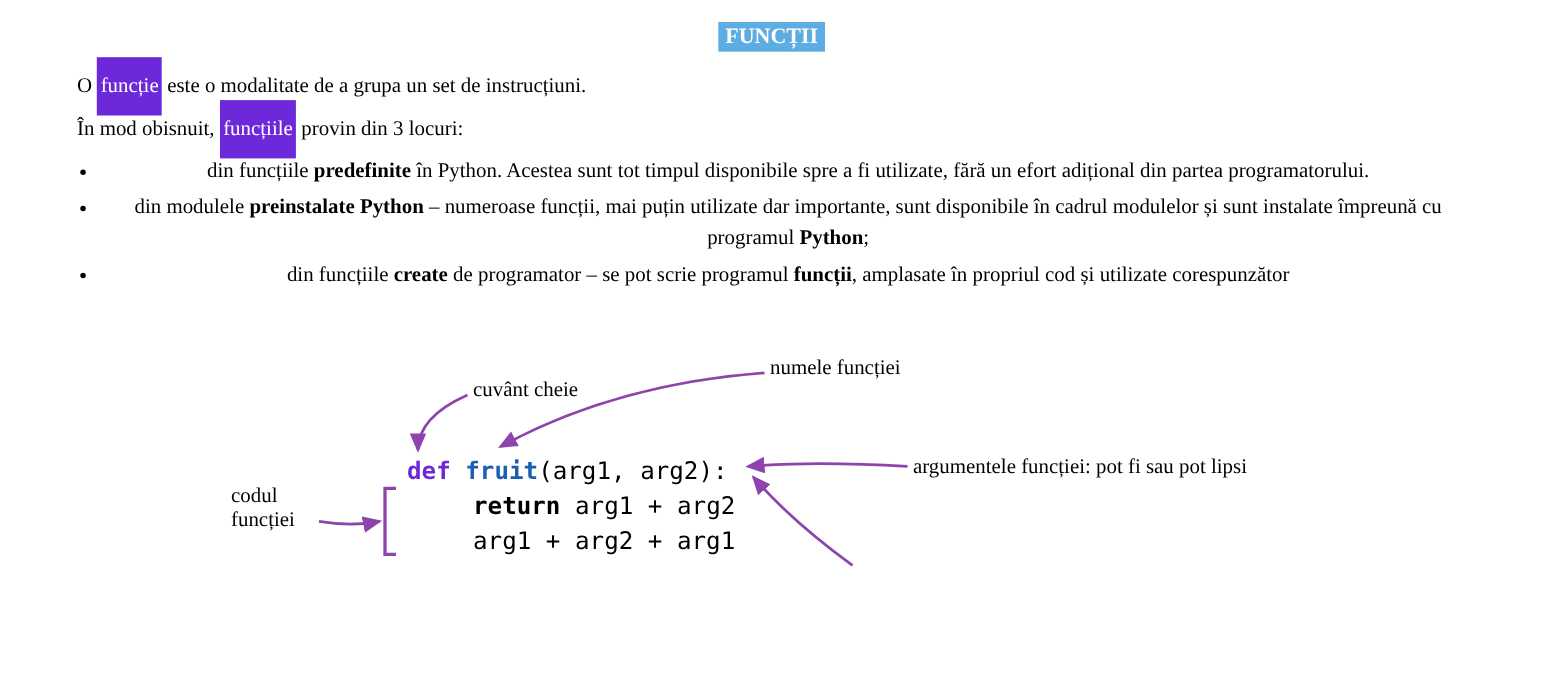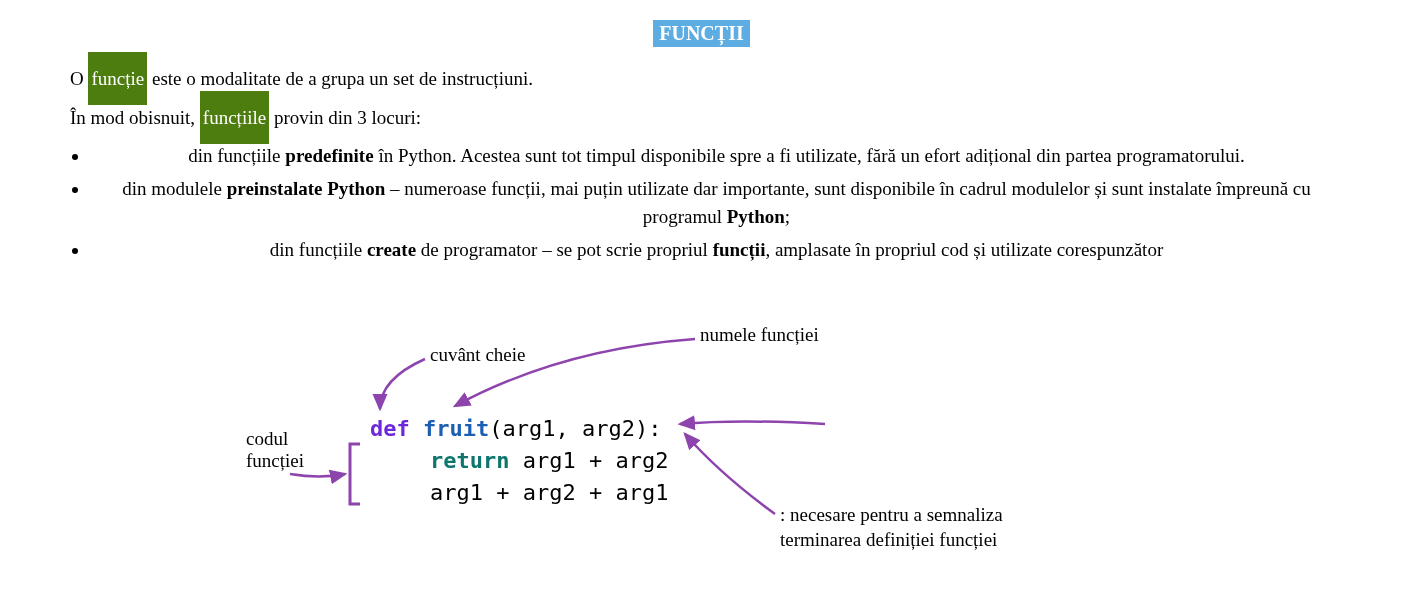--- a/index.html
+++ b/index.html
@@ -24,21 +24,21 @@
     font-weight: bold;
     font-size: 20px;
     padding: 2px 6px;
   }
   .para {
     font-size: 19px;
     margin: 10px 0 10px 10px;
     line-height: 1.5;
   }
   .hl {
-    background: #4d7c0f;
+    background: #6d28d9;
     color: #fff;
     padding: 16px 3px;
   }
   ul.bullets {
     list-style-type: disc;
     padding-left: 30px;
     margin-top: 8px;
     text-align: center;
   }
   ul.bullets li {
@@ -65,21 +65,21 @@
   }
   .code {
     position: absolute;
     font-family: "DejaVu Sans Mono", "Courier New", monospace;
     font-size: 22px;
     white-space: pre;
     line-height: 1.4;
   }
   .kw-def   { color: #6d28d9; font-weight: bold; }
   .kw-name  { color: #1a5fb4; font-weight: bold; }
-  .kw-ret   { color: #0f766e; font-weight: bold; }
+  .kw-ret   { color: #000000; font-weight: bold; }
   .kw-print { color: #6a1b9a; font-weight: bold; }
   .kw-str   { color: #2e7d32; font-weight: bold; }
 
   svg.arrows {
     position: absolute;
     top: 0;
     left: 0;
     pointer-events: none;
   }
 </style>
@@ -101,32 +101,31 @@
   </p>
 
   <ul class="bullets">
     <li>
       <span>din funcțiile </span><span class="b">predefinite</span><span> în Python. Acestea sunt tot timpul disponibile spre a fi utilizate, fără un efort adițional din partea programatorului.</span>
     </li>
     <li>
       <span>din modulele </span><span class="b">preinstalate Python</span><span> – numeroase funcții, mai puțin utilizate dar importante, sunt disponibile în cadrul modulelor și sunt instalate împreună cu programul </span><span class="b">Python</span><span>;</span>
     </li>
     <li>
-      <span>din funcțiile </span><span class="b">create</span><span> de programator – se pot scrie propriul </span><span class="b">funcții</span><span>, amplasate în propriul cod și utilizate corespunzător</span>
+      <span>din funcțiile </span><span class="b">create</span><span> de programator – se pot scrie programul </span><span class="b">funcții</span><span>, amplasate în propriul cod și utilizate corespunzător</span>
     </li>
   </ul>
 
   <div class="diagram">
 
     <div class="dlabel" style="left:370px; top:20px;">cuvânt cheie</div>
     <div class="dlabel" style="left:640px; top:0px;">numele funcției</div>
-    <div class="dlabel" style="left:150px; top:104px; white-space:pre-line;margin-left:36px;">codul
+    <div class="dlabel" style="left:150px; top:116px; white-space:pre-line;">codul
 funcției</div>
-    <div class="dlabel" style="left:720px; top:180px;">: necesare pentru a semnaliza</div>
-    <div class="dlabel" style="left:720px; top:205px;">terminarea definiției funcției</div>
+    <div class="dlabel" style="left:770px; top:90px;">argumentele funcției: pot fi sau pot lipsi</div>
 
     <div class="code" style="left:310px; top:90px;"><span class="kw-def">def</span> <span class="kw-name">fruit</span><span>(</span><span>arg1, arg2</span><span>):</span></div>
 
     <div class="code" style="left:370px; top:122px;"><span class="kw-ret">return</span><span> arg1 + arg2</span></div>
 
     <div class="code" style="left:370px; top:154px;"><span>arg1 + arg2 + arg1</span></div>
 
 
     <svg class="arrows" width="1300" height="300">
       <defs>

